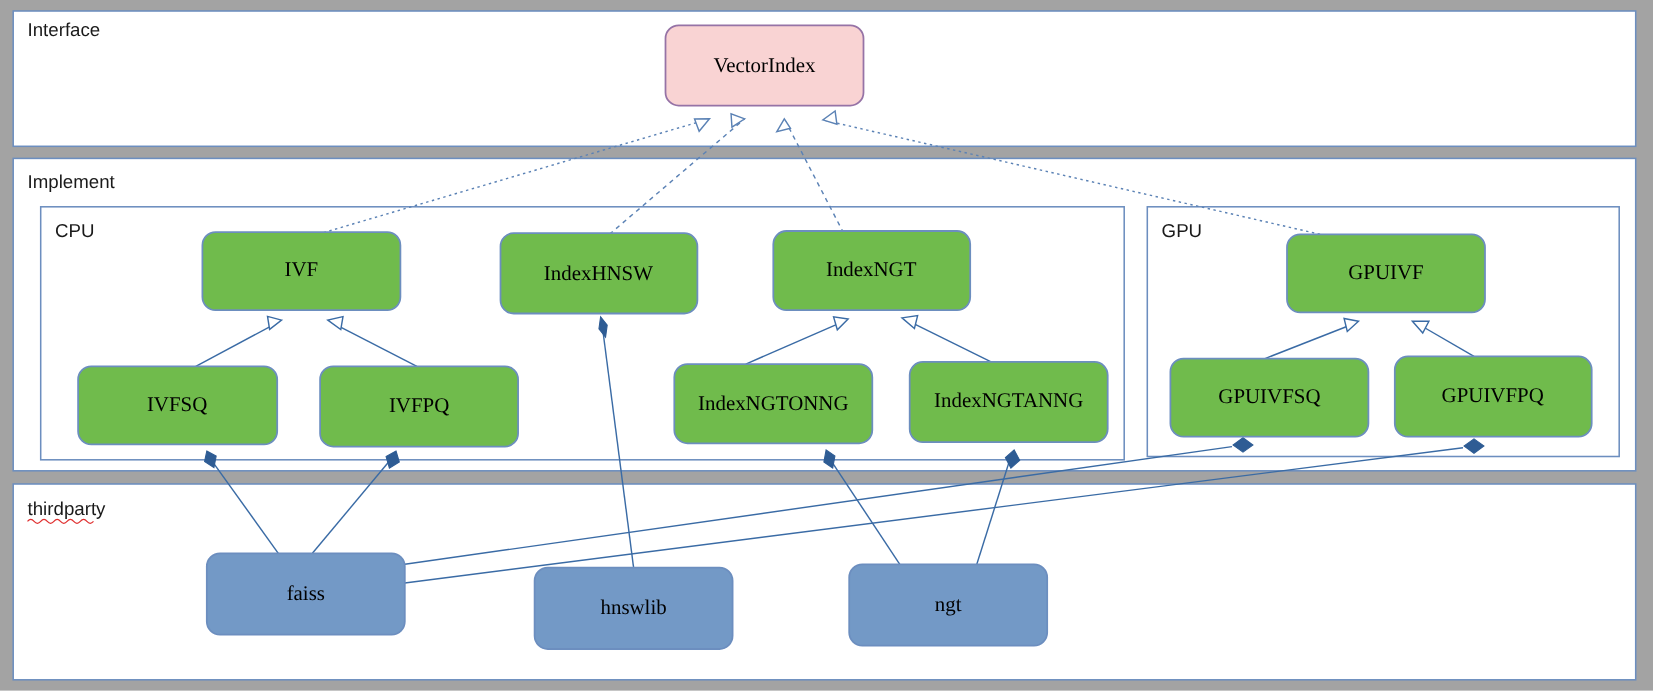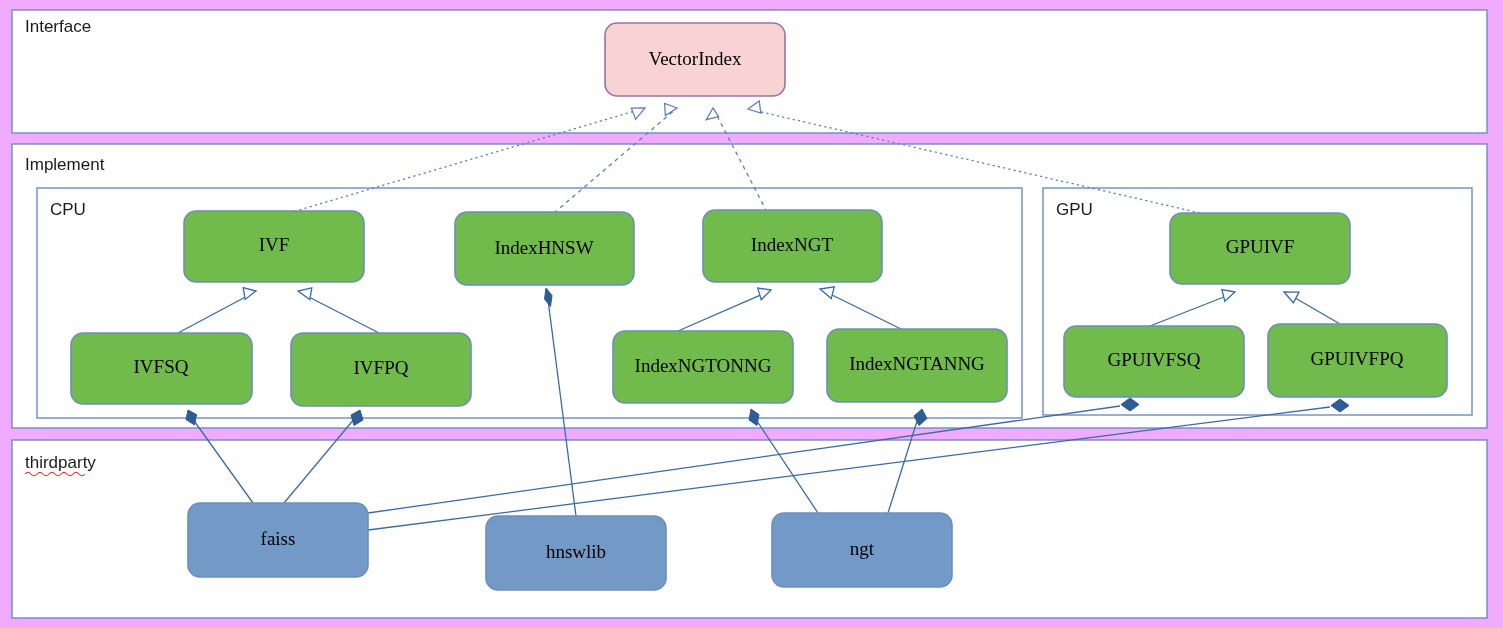--- a/index.html
+++ b/index.html
@@ -4,21 +4,21 @@
 <style>
   html, body {
     margin: 0;
     padding: 0;
     background: #ffffff;
   }
   #canvas {
     position: relative;
     width: 1503px;
     height: 628px;
-    background: #f0abfc;
+    background: #a3a3a3;
     font-family: "Liberation Sans", sans-serif;
     overflow: hidden;
   }
   svg.diagram {
     position: absolute;
     left: 0;
     top: 0;
     width: 1503px;
     height: 628px;
   }

